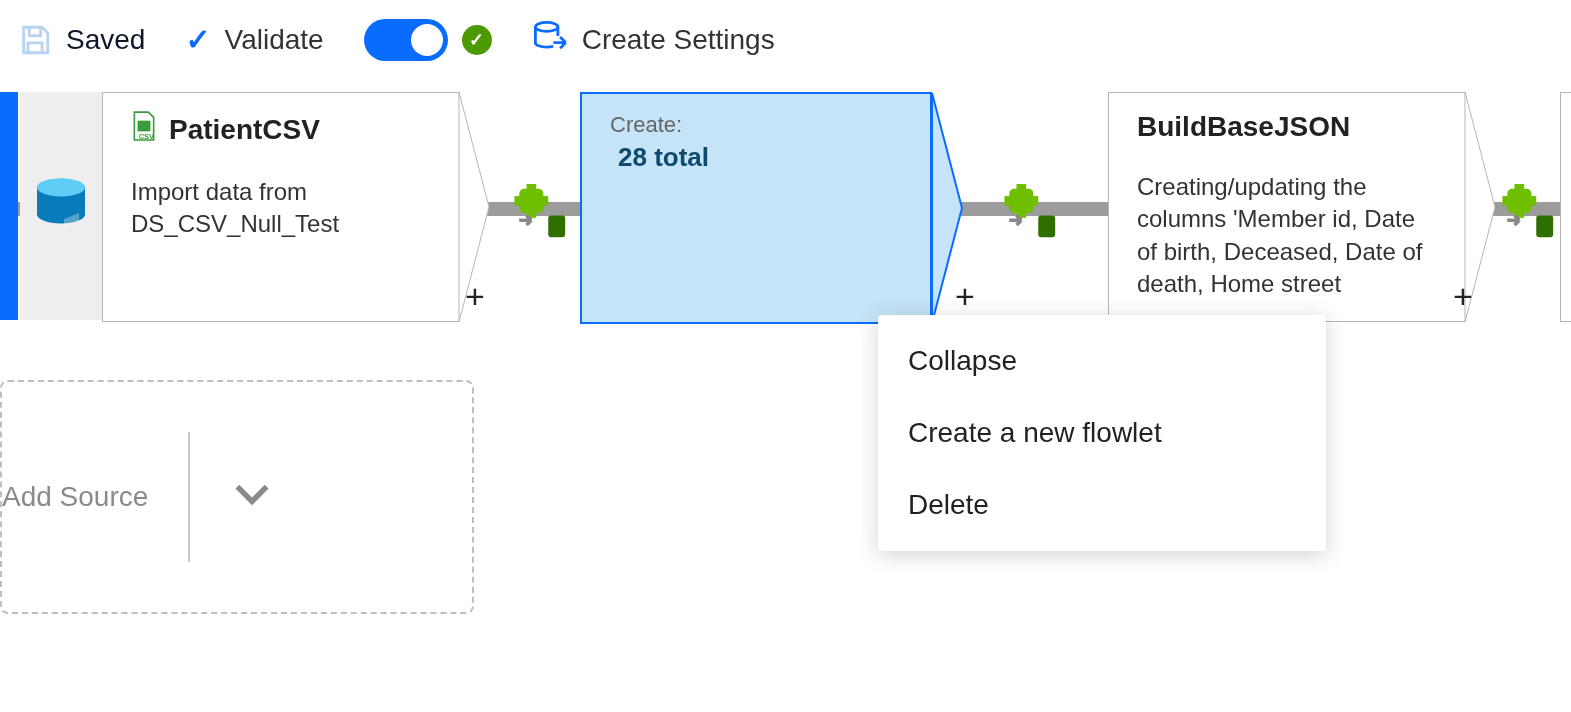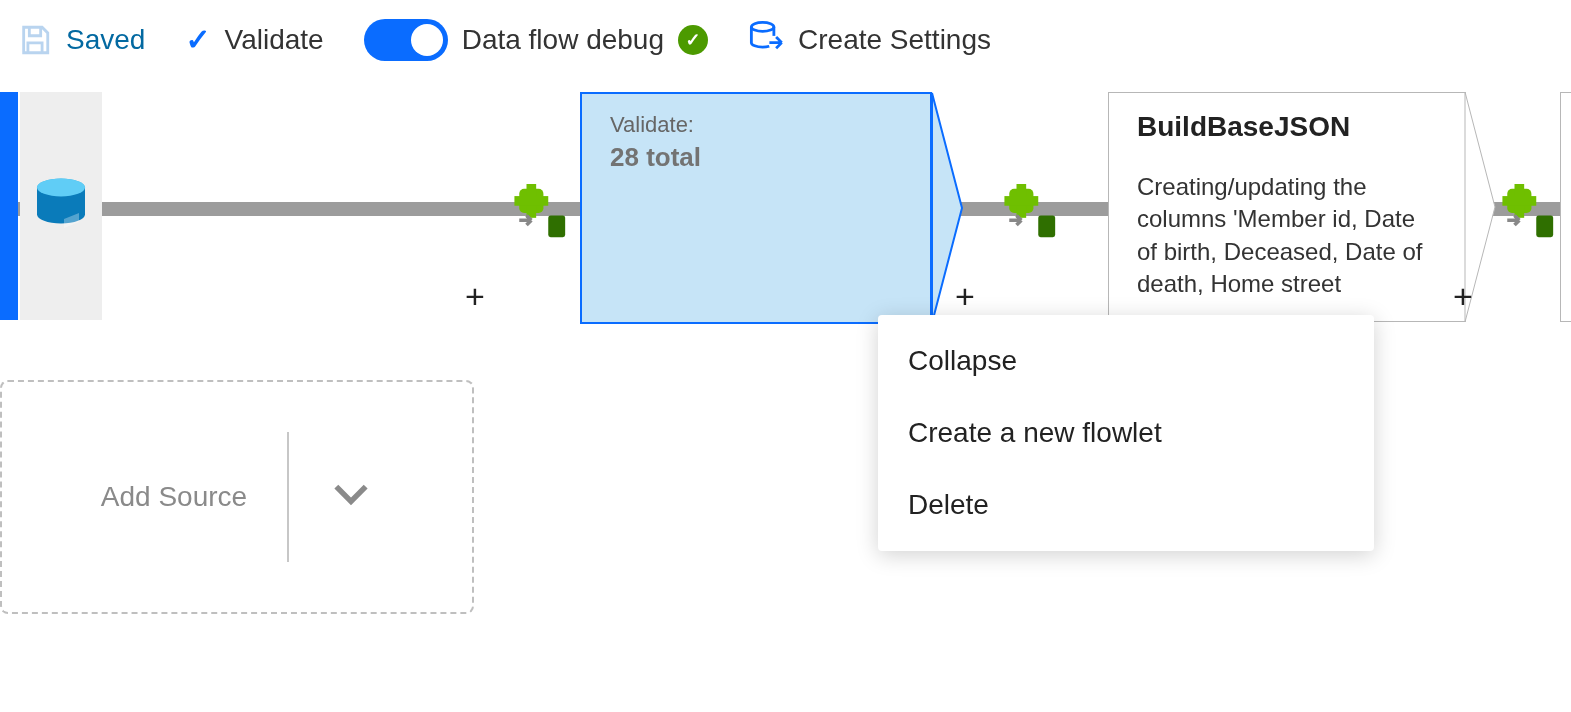--- a/index.html
+++ b/index.html
@@ -1,21 +1,21 @@
 <!DOCTYPE html>
 <html><head>
 <meta charset="utf-8">
 <style>
   html,body{margin:0;padding:0;font-family:"Segoe UI",Arial,sans-serif;background:#fff;color:#222;}
   body{width:1571px;height:712px;overflow:hidden;}
 
   
   .toolbar{display:flex;align-items:center;height:80px;padding:0 18px;gap:40px;font-size:28px;color:#333;}
   .tb-item{display:flex;align-items:center;gap:14px;}
-  .tb-saved{color:#0369a1;}
+  .tb-saved{color:#0f172a;}
   .save-ico{width:34px;height:34px;position:relative}
   .save-ico svg{width:100%;height:100%;}
   .checkmark{color:#0a6cff;font-size:30px;line-height:1;font-weight:bold;}
   .toggle{width:84px;height:42px;background:#0a6cff;border-radius:22px;position:relative;display:inline-block;}
   .toggle-knob{width:32px;height:32px;border-radius:50%;background:#fff;position:absolute;right:5px;top:5px;}
   .ok-badge{width:30px;height:30px;border-radius:50%;background:#4c9a00;display:flex;align-items:center;justify-content:center;color:#fff;font-size:18px;font-weight:bold;}
   .db-ico svg{width:36px;height:36px;}
 
   
   .canvas{position:relative;height:600px;}
@@ -29,43 +29,43 @@
   .sql-badge{position:absolute;left:20px;top:12px;width:82px;height:228px;background:#eee;display:flex;align-items:center;justify-content:center;z-index:2;}
   .cyl svg{width:60px;height:60px;}
 
   
   .node{position:absolute;top:12px;height:228px;background:#fff;border:1px solid #b7b7b7;z-index:2;}
   .node.sel{background:#c6e4f7;border-color:#0a6cff;border-width:2px;}
   .node .content{padding:18px 28px;}
   .node h3{margin:0 0 28px 0;font-size:28px;font-weight:700;display:flex;align-items:center;gap:12px;}
   .desc{font-size:24px;color:#333;line-height:1.35;}
   .cols-label{font-size:22px;color:#666;}
-  .cols-total{font-size:26px;font-weight:700;color:#737373;margin-top:4px;}
+  .cols-total{font-size:26px;font-weight:700;color:#0c4a6e;margin-top:4px;margin-left:8px;}
   .csv-ico svg{width:26px;height:30px;}
 
   
   .arrow{position:absolute;right:-30px;top:-1px;width:30px;height:230px;pointer-events:none;}
   .arrow.sel-a{right:-32px;}
   .arrow svg{width:100%;height:100%;overflow:visible;}
 
   
   .plus-wrap{position:absolute;top:12px;width:50px;height:228px;display:flex;flex-direction:column;justify-content:flex-end;align-items:center;z-index:3;}
   .plus{font-size:34px;color:#222;line-height:1;margin-bottom:6px;font-weight:400;background:transparent;border:none;cursor:pointer;}
 
   
   .dc-ico{position:absolute;top:104px;z-index:4;}
   .dc-ico svg{width:58px;height:58px;}
 
   
-  .add-src{position:absolute;left:0;top:300px;width:470px;height:230px;border:2px dashed #bfbfbf;border-radius:8px;display:flex;align-items:center;justify-content:center;gap:40px;color:#8a8a8a;font-size:28px;}
+  .add-src{position:absolute;left:0;top:300px;width:470px;height:230px;border:2px dashed #bfbfbf;border-radius:8px;display:flex;align-items:center;gap:40px;color:#8a8a8a;font-size:28px;}
   .add-src .div{width:2px;height:130px;background:#c7c7c7;}
   .add-src svg{width:44px;height:44px;}
 
   
-  .ctx{position:absolute;left:878px;top:235px;width:496px;background:#fff;box-shadow:0 4px 22px rgba(0,0,0,.18);border-radius:4px;padding:10px 0;z-index:10;}
+  .ctx{position:absolute;left:878px;top:235px;width:448px;background:#fff;box-shadow:0 4px 22px rgba(0,0,0,.18);border-radius:4px;padding:10px 0;z-index:10;}
   .ctx-item{padding:20px 30px;font-size:28px;color:#222;cursor:pointer;}
 </style>
 </head>
 <body>
 
 <div class="toolbar">
   <div class="tb-item tb-saved">
     <span class="save-ico">
       <svg viewBox="0 0 24 24">
           <path fill="none" stroke="#b9d4ef" stroke-width="2" d="M4 3h13l4 4v14H4z"></path>
@@ -77,21 +77,20 @@
 
   <div class="tb-item">
     <span class="checkmark">✓</span>
     <span>Validate</span>
   </div>
 
   <div class="tb-item">
     <span class="toggle">
         <span class="toggle-knob"></span>
       </span>
-    <span>Data flow debug</span>
     <span class="ok-badge">✓</span>
   </div>
 
   <div class="tb-item">
     <span class="db-ico">
       <svg viewBox="0 0 32 32">
         <ellipse cx="13" cy="7" rx="10" ry="4" fill="none" stroke="#0a6cff" stroke-width="2.5"></ellipse>
         <path d="M3 7v14c0 2.2 4.5 4 10 4 2.2 0 4.2-.28 5.9-.77" fill="none" stroke="#0a6cff" stroke-width="2.5"></path>
         <path d="M23 7v8" fill="none" stroke="#0a6cff" stroke-width="2.5"></path>
         <path d="M19 21h11m0 0l-5-5m5 5l-5 5" fill="none" stroke="#0a6cff" stroke-width="2.5"></path>
@@ -110,38 +109,58 @@
     <span class="cyl">
       <svg viewBox="0 0 40 40">
         <ellipse cx="20" cy="9" rx="16" ry="6" fill="#34b3e4"></ellipse>
         <path d="M4 9v18c0 3.3 7.2 6 16 6s16-2.7 16-6V9" fill="#0a7bba"></path>
         <ellipse cx="20" cy="9" rx="16" ry="6" fill="#60cdf6"></ellipse>
         <path d="M22 30l10-4v6l-10 4z" fill="#fff" opacity=".3"></path>
       </svg>
     </span>
   </div>
 
+  <div class="node" style="left:102px;width:356px;">
+    <div class="content">
+      <h3>
+        <span class="csv-ico">
+          <svg viewBox="0 0 24 28">
+              <path d="M3 1h13l5 5v21H3z" fill="#fff" stroke="#3a9b3a" stroke-width="1.5"></path>
+              <rect x="6" y="9" width="12" height="10" fill="#3a9b3a"></rect>
+              <text x="7" y="26" font-size="7" fill="#3a9b3a">CSV</text>
+            </svg>
+        </span>
+        <span>PatientCSV</span>
+      </h3>
+      <div class="desc">Import data from DS_CSV_Null_Test</div>
+    </div>
+    <div class="arrow">
+      <svg viewBox="0 0 30 230" preserveAspectRatio="none">
+          <polygon points="0,0 30,115 0,230" fill="#fff" stroke="#b7b7b7" stroke-width="1"></polygon>
+        </svg>
+    </div>
+  </div>
 
   <div class="plus-wrap" style="left:450px;">
       <button class="plus">+</button>
     </div>
 
   <span class="dc-ico" style="left:512px;">
     <svg viewBox="0 0 48 48">
       <rect x="6" y="4" width="20" height="20" rx="4" fill="#6fbf00"></rect>
       <rect x="12" y="0" width="8" height="28" fill="#6fbf00"></rect>
       <rect x="2" y="10" width="28" height="8" fill="#6fbf00"></rect>
       <rect x="30" y="26" width="14" height="18" rx="2" fill="#2f6f00"></rect>
       <path d="M6 30h10m0 0l-4-4m4 4l-4 4" stroke="#888" stroke-width="3" fill="none"></path>
     </svg>
   </span>
 
   <div class="node sel" style="left:580px;width:348px;">
     <div class="content">
-      <div class="cols-label">Validate:</div>
+      <div class="cols-label">Create:</div>
       <div class="cols-total">28 total</div>
     </div>
     <div class="arrow sel-a">
       <svg viewBox="0 0 30 230" preserveAspectRatio="none">
           <polygon points="0,0 30,115 0,230" fill="#c6e4f7" stroke="#0a6cff" stroke-width="2"></polygon>
         </svg>
     </div>
   </div>
 
   <div class="plus-wrap" style="left:940px;">

